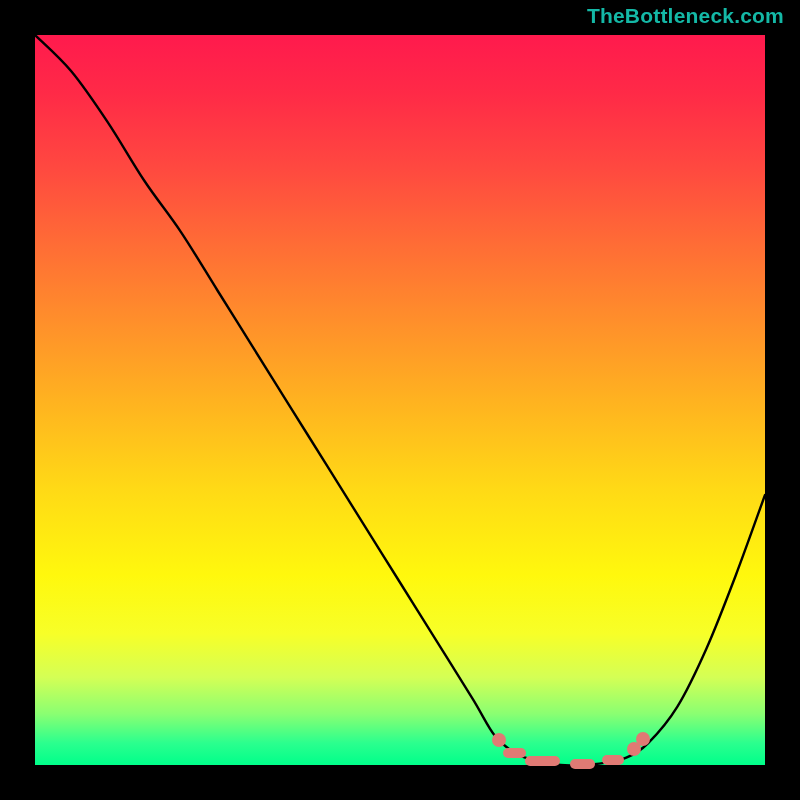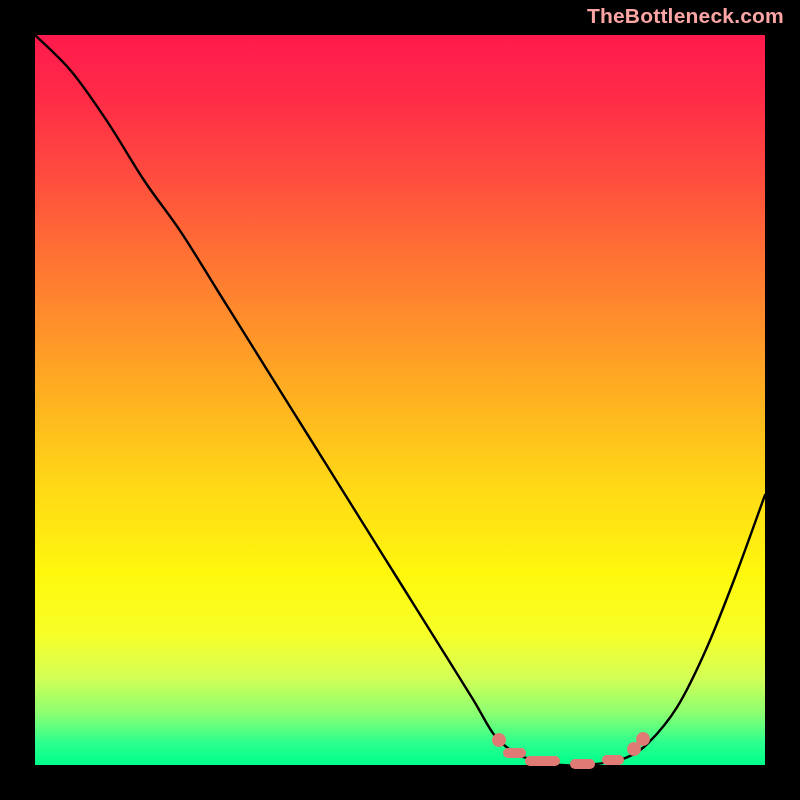--- a/index.html
+++ b/index.html
@@ -8,21 +8,21 @@
     height: 800px;
     background: #000;
     position: relative;
     overflow: hidden;
     font-family: Arial, Helvetica, sans-serif;
   }
   .attribution {
     position: absolute;
     top: 4px;
     right: 16px;
-    color: #fca5a5;
+    color: #14b8a6;
     font-size: 21px;
     font-weight: 600;
     letter-spacing: 0.2px;
   }
   .plot-area {
     position: absolute;
     left: 35px;
     top: 35px;
     width: 730px;
     height: 730px;

